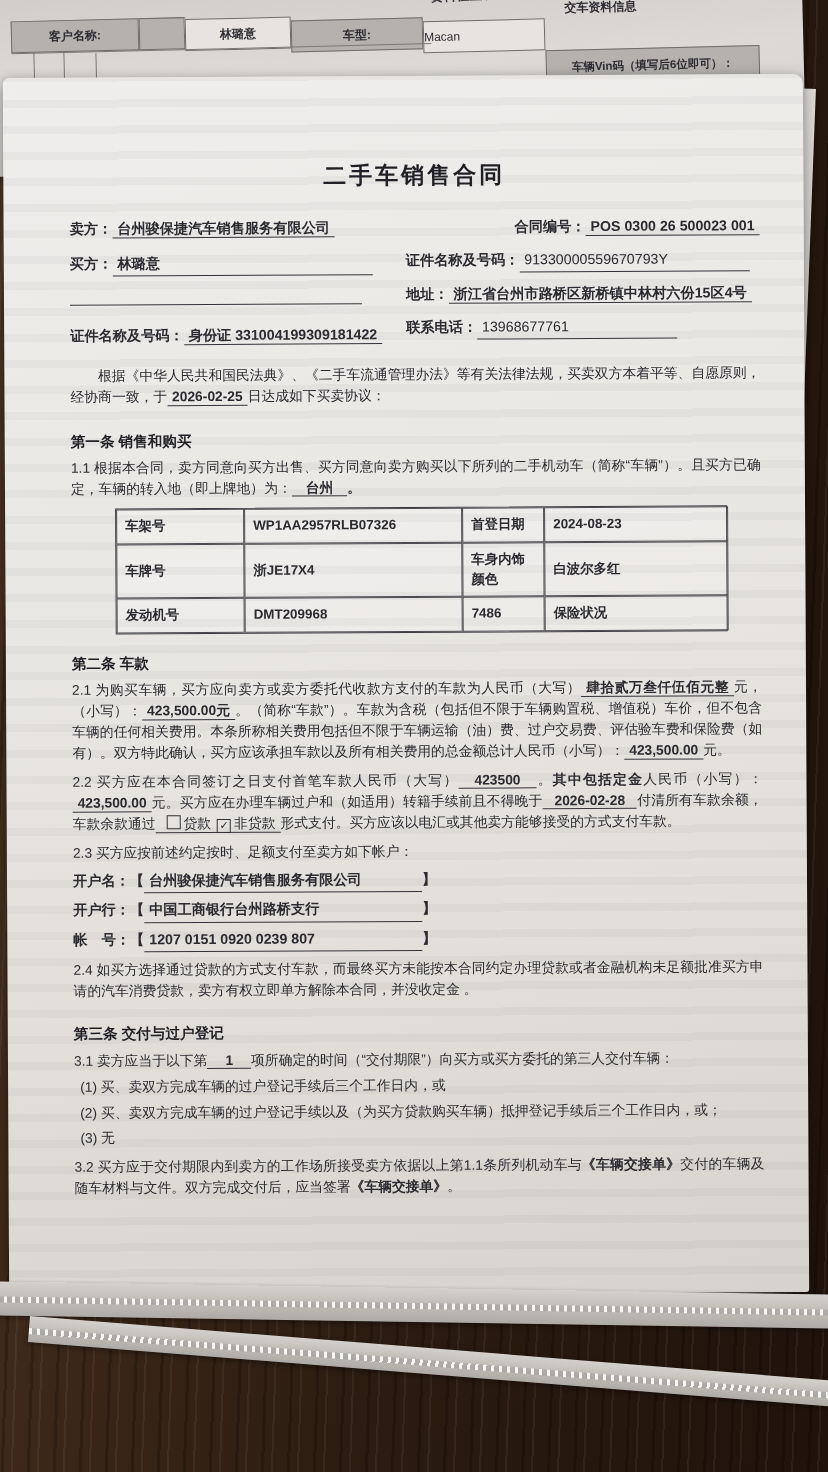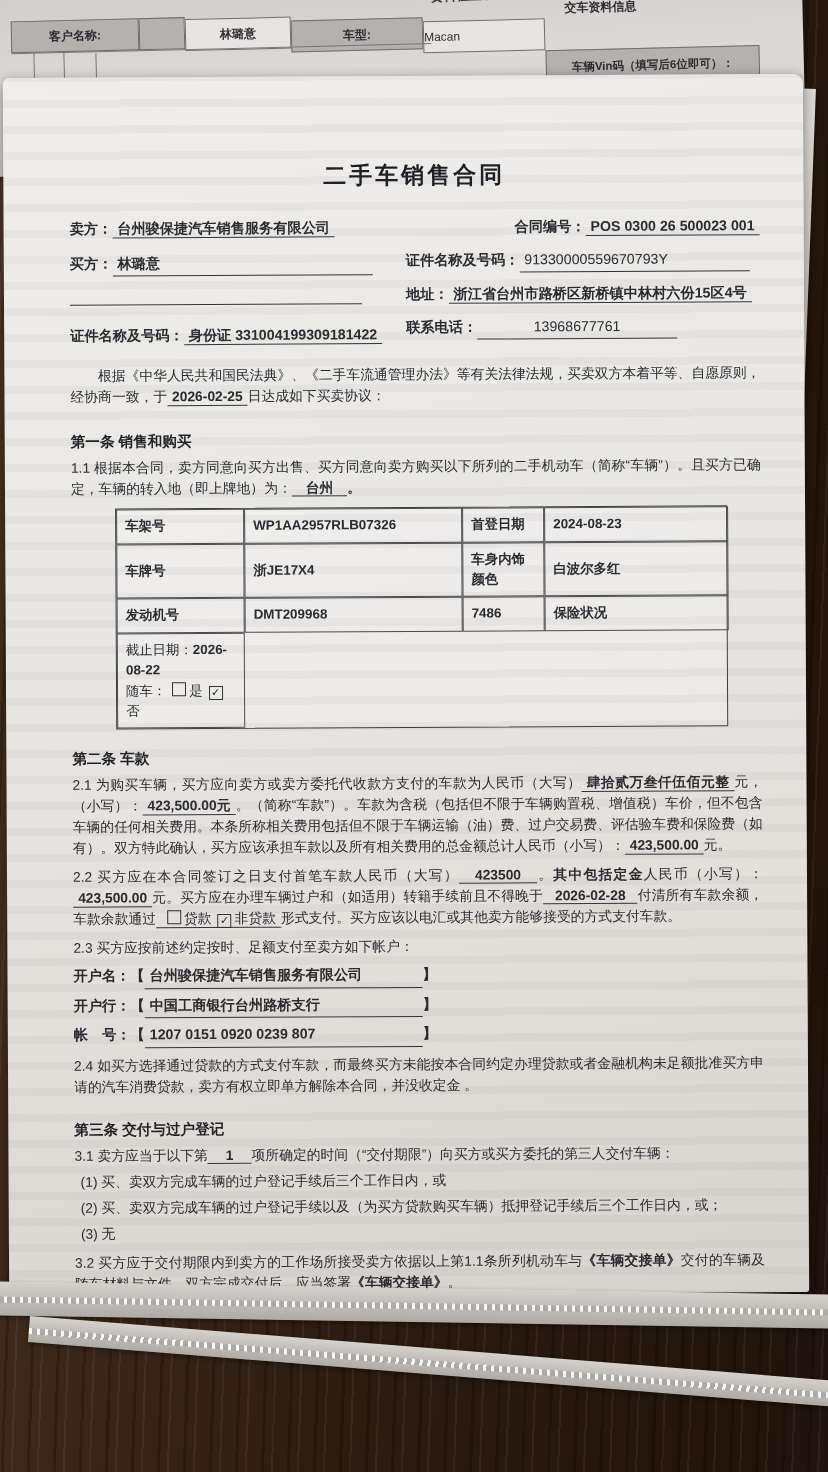--- a/index.html
+++ b/index.html
@@ -107,21 +107,21 @@
         <div class="field" style="text-align:right;">
           <span class="lbl">合同编号：</span><span class="u bold">POS 0300 26 500023 001</span>
         </div>
         <div class="field">
           <span class="lbl">证件名称及号码：</span><span class="u" style="display:inline-block;min-width:220px;">91330000559670793Y</span>
         </div>
         <div class="field">
           <span class="lbl">地址：</span><span class="u bold">浙江省台州市路桥区新桥镇中林村六份15区4号</span>
         </div>
         <div class="field">
-          <span class="lbl">联系电话：</span><span class="u" style="display:inline-block;min-width:190px;text-align:center;">13968677761</span>
+          <span class="lbl">联系电话：</span><span class="u" style="display:inline-block;min-width:190px;">13968677761</span>
         </div>
       </div>
     </div>
 
     <p class="para indent" style="margin-top:20px;">
       <span>根据《中华人民共和国民法典》、《二手车流通管理办法》等有关法律法规，买卖双方本着平等、自愿原则，经协商一致，于</span><span class="u bold">2026-02-25</span><span>日达成如下买卖协议：</span>
     </p>
 
     <div class="heading" style="margin-top:22px;">第一条 销售和购买</div>
     <p class="para" style="margin-top:4px;">
@@ -137,24 +137,20 @@
       <div class="vc k">车牌号</div>
       <div class="vc v">浙JE17X4</div>
 
       <div class="vc k">车身内饰颜色</div>
       <div class="vc v">白波尔多红</div>
       <div class="vc k">发动机号</div>
       <div class="vc v">DMT209968</div>
 
       <div class="vc v">7486</div>
       <div class="vc k">保险状况</div>
-      <div class="vc">
-        <span><span>截止日期：</span><span class="bold">2026-08-22</span></span>
-        <span><span>随车：</span><i class="cbx"></i><span>是</span><i class="cbx">✓</i><span>否</span></span>
-      </div>
     </div>
 
     <div class="heading" style="margin-top:18px;">第二条 车款</div>
     <p class="para" style="margin-top:4px;">
       <span>2.1 为购买车辆，买方应向卖方或卖方委托代收款方支付的车款为人民币（大写）</span><span class="u bold">肆拾贰万叁仟伍佰元整</span><span>元，（小写）：</span><span class="u bold">423,500.00元</span><span>。（简称“车款”）。车款为含税（包括但不限于车辆购置税、增值税）车价，但不包含车辆的任何相关费用。本条所称相关费用包括但不限于车辆运输（油）费、过户交易费、评估验车费和保险费（如有）。双方特此确认，买方应该承担车款以及所有相关费用的总金额总计人民币（小写）：</span><span class="u bold">423,500.00</span><span>元。</span>
     </p>
     <p class="para" style="margin-top:8px;">
       <span>2.2 买方应在本合同签订之日支付首笔车款人民币（大写）</span><span class="u bold" style="padding:0 16px;">423500</span><span>。</span><span class="bold">其中包括定金</span><span>人民币（小写）：</span><span class="u bold">423,500.00</span><span>元。买方应在办理车辆过户和（如适用）转籍手续前且不得晚于</span><span class="u bold" style="padding:0 12px;">2026-02-28</span><span>付清所有车款余额，车款余款通过</span><span class="u"><i class="cbx"></i><span>贷款</span><i class="cbx">✓</i><span>非贷款</span></span><span>形式支付。买方应该以电汇或其他卖方能够接受的方式支付车款。</span>
     </p>
     <p class="para" style="margin-top:8px;">2.3  买方应按前述约定按时、足额支付至卖方如下帐户：</p>

